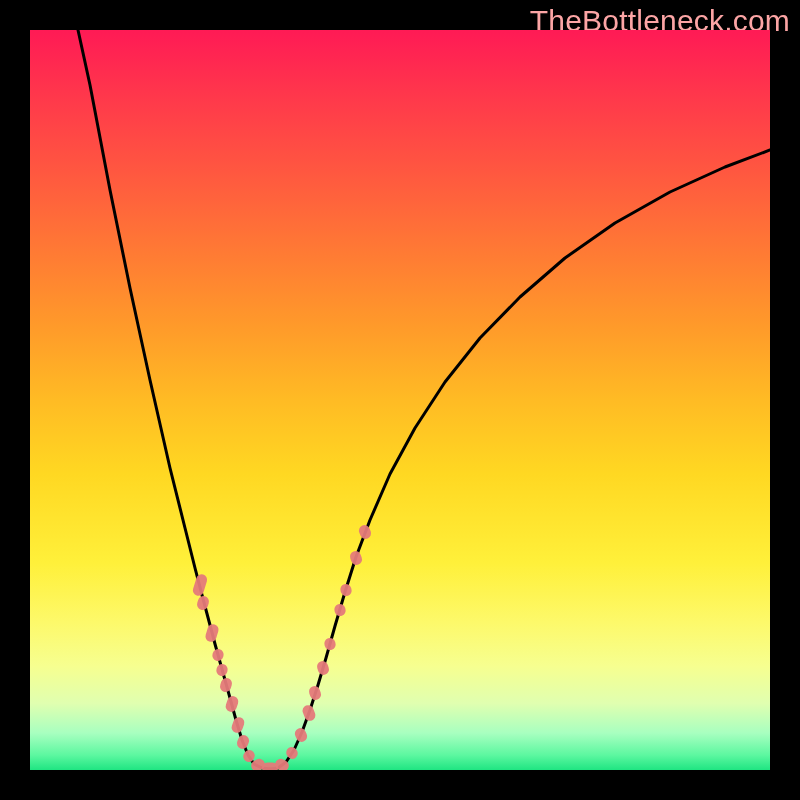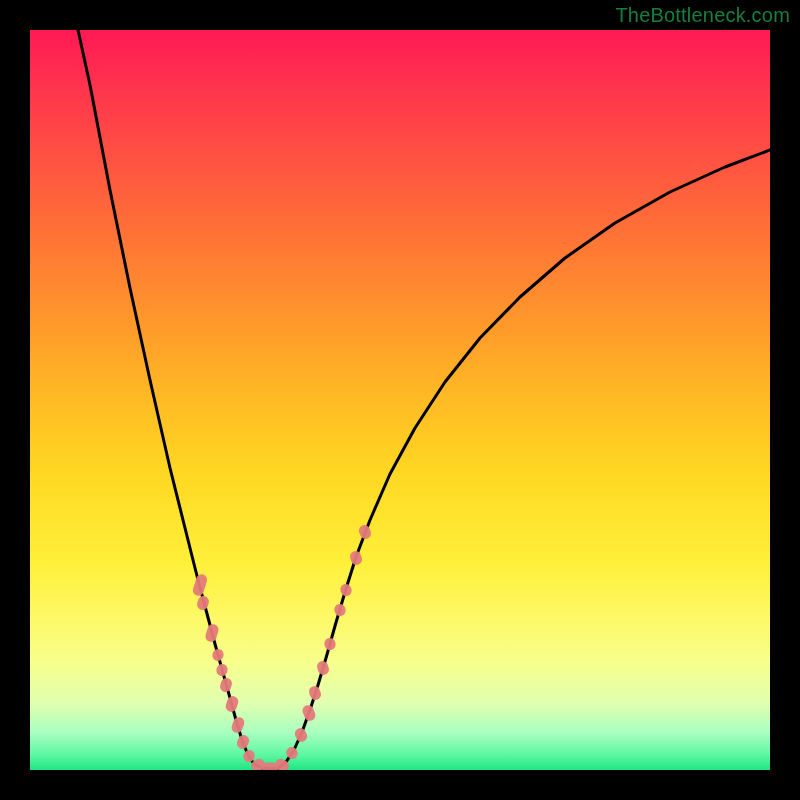--- a/index.html
+++ b/index.html
@@ -54,22 +54,22 @@
     position: absolute;
     left: 0;
     top: 0;
     width: 740px;
     height: 740px;
   }
   .watermark {
     position: absolute;
     top: 4px;
     right: 10px;
-    color: #15803d;
-    font-size: 20px;
+    color: #fca5a5;
+    font-size: 30px;
     font-weight: 500;
     letter-spacing: 0.2px;
     margin-left: 24px;
   }
 </style>
 </head>
 <body>
 
 <div class="watermark">TheBottleneck.com</div>
 

